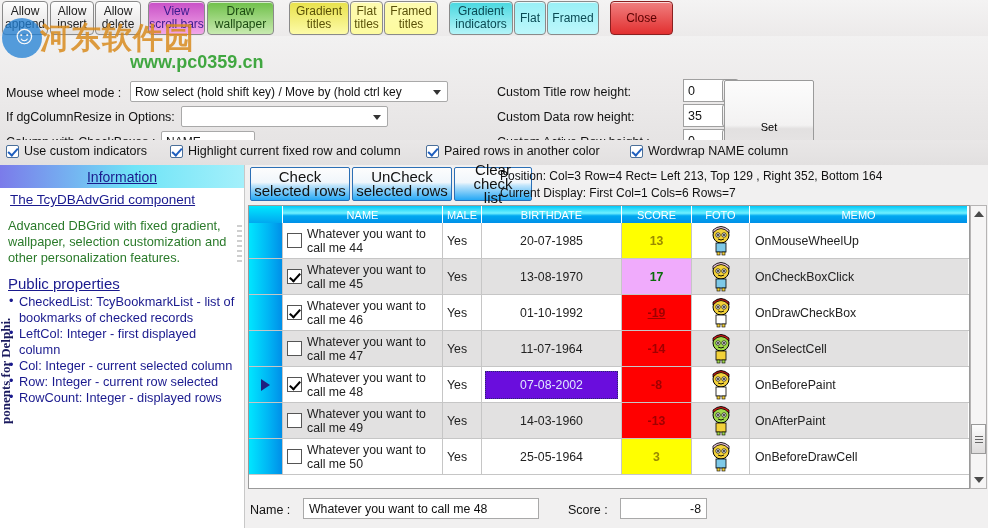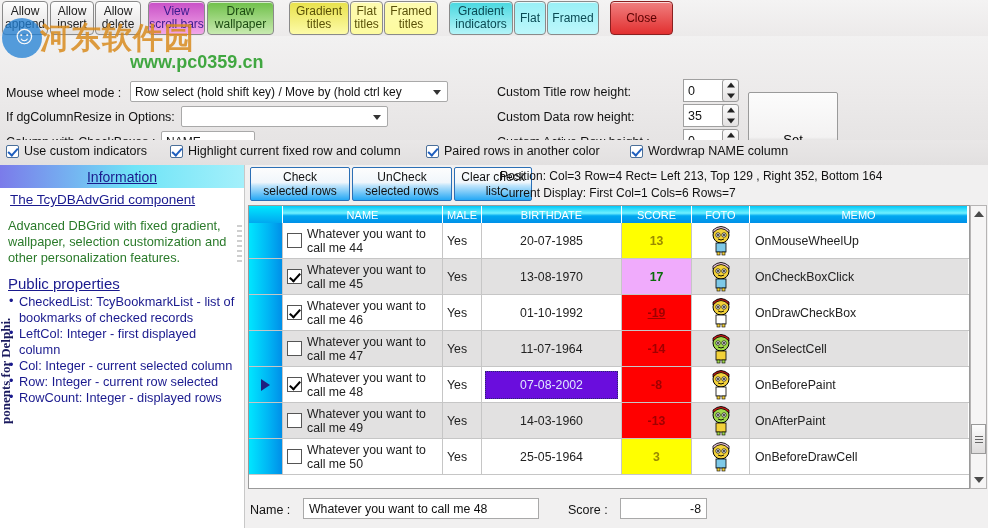--- a/index.html
+++ b/index.html
@@ -68,25 +68,25 @@
   }
   .spinbtns i{ flex:1; display:block; position:relative; }
   .spinbtns i:after{
     content:""; position:absolute; left:50%; top:50%;
     width:0;height:0;border-left:4px solid transparent;border-right:4px solid transparent;
     transform:translate(-50%,-50%);
   }
   .spinbtns i.up:after{ border-bottom:5px solid #222; }
   .spinbtns i.dn:after{ border-top:5px solid #222; }
   .setbtn{
-    position:absolute; left:748px; top:44px; width:90px; height:94px;
+    position:absolute; left:724px; top:44px; width:90px; height:94px;
     border:1px solid #9a9a9a; border-radius:2px;
     background: linear-gradient(#fcfcfc 0%, #f3f2f2 48%, #e2e0e0 52%, #eceaea 100%);
     display:flex; align-items:center; justify-content:center;
-    font-size:13px; cursor:pointer;margin-top:12px;
+    font-size:11px; cursor:pointer;
   }
 
   
   .cbrow{ position:absolute; left:0; top:140px; width:988px; height:25px;
           background:linear-gradient(#e9e7e7,#e2e0e0); }
   .cbitem{ position:absolute; top:4px; display:flex; align-items:center; cursor:pointer; white-space:nowrap;}
   .cbox{
     width:13px;height:13px;border:1px solid #4a6f9a;border-radius:2px;background:#fff;
     margin-right:5px; position:relative; flex:none;
   }
@@ -122,21 +122,21 @@
 
   
   .gridwrap{ position:absolute; left:245px; top:165px; width:743px; height:363px;
              background:#f1f0f0; }
   .gtoolbar{ position:absolute; left:0; top:0; width:743px; height:40px; }
   .gbtn{
     position:absolute; top:2px; height:34px;
     border:1px solid #2b6fb5; border-radius:2px;
     background: linear-gradient(#fdfdfd 0%, #f0f6fb 45%, #bfe4fb 55%, #25a8f5 100%);
     display:flex; flex-direction:column; align-items:center; justify-content:center;
-    font-size:12px; line-height:14px; text-align:center; cursor:pointer; color:#111;
+    font-size:15px; line-height:14px; text-align:center; cursor:pointer; color:#111;
   }
   .posinfo{ position:absolute; left:255px; top:4px; font-size:12px; color:#111; white-space:nowrap;}
   .posinfo2{ position:absolute; left:255px; top:21px; font-size:12px; color:#111; white-space:nowrap;}
 
   
   .grid{
     position:absolute; left:3px; top:40px; width:722px; height:284px;
     background:#fff; border:1px solid #9a9a9a; overflow:hidden;
   }
   .ghead{ display:flex; height:17px; }

